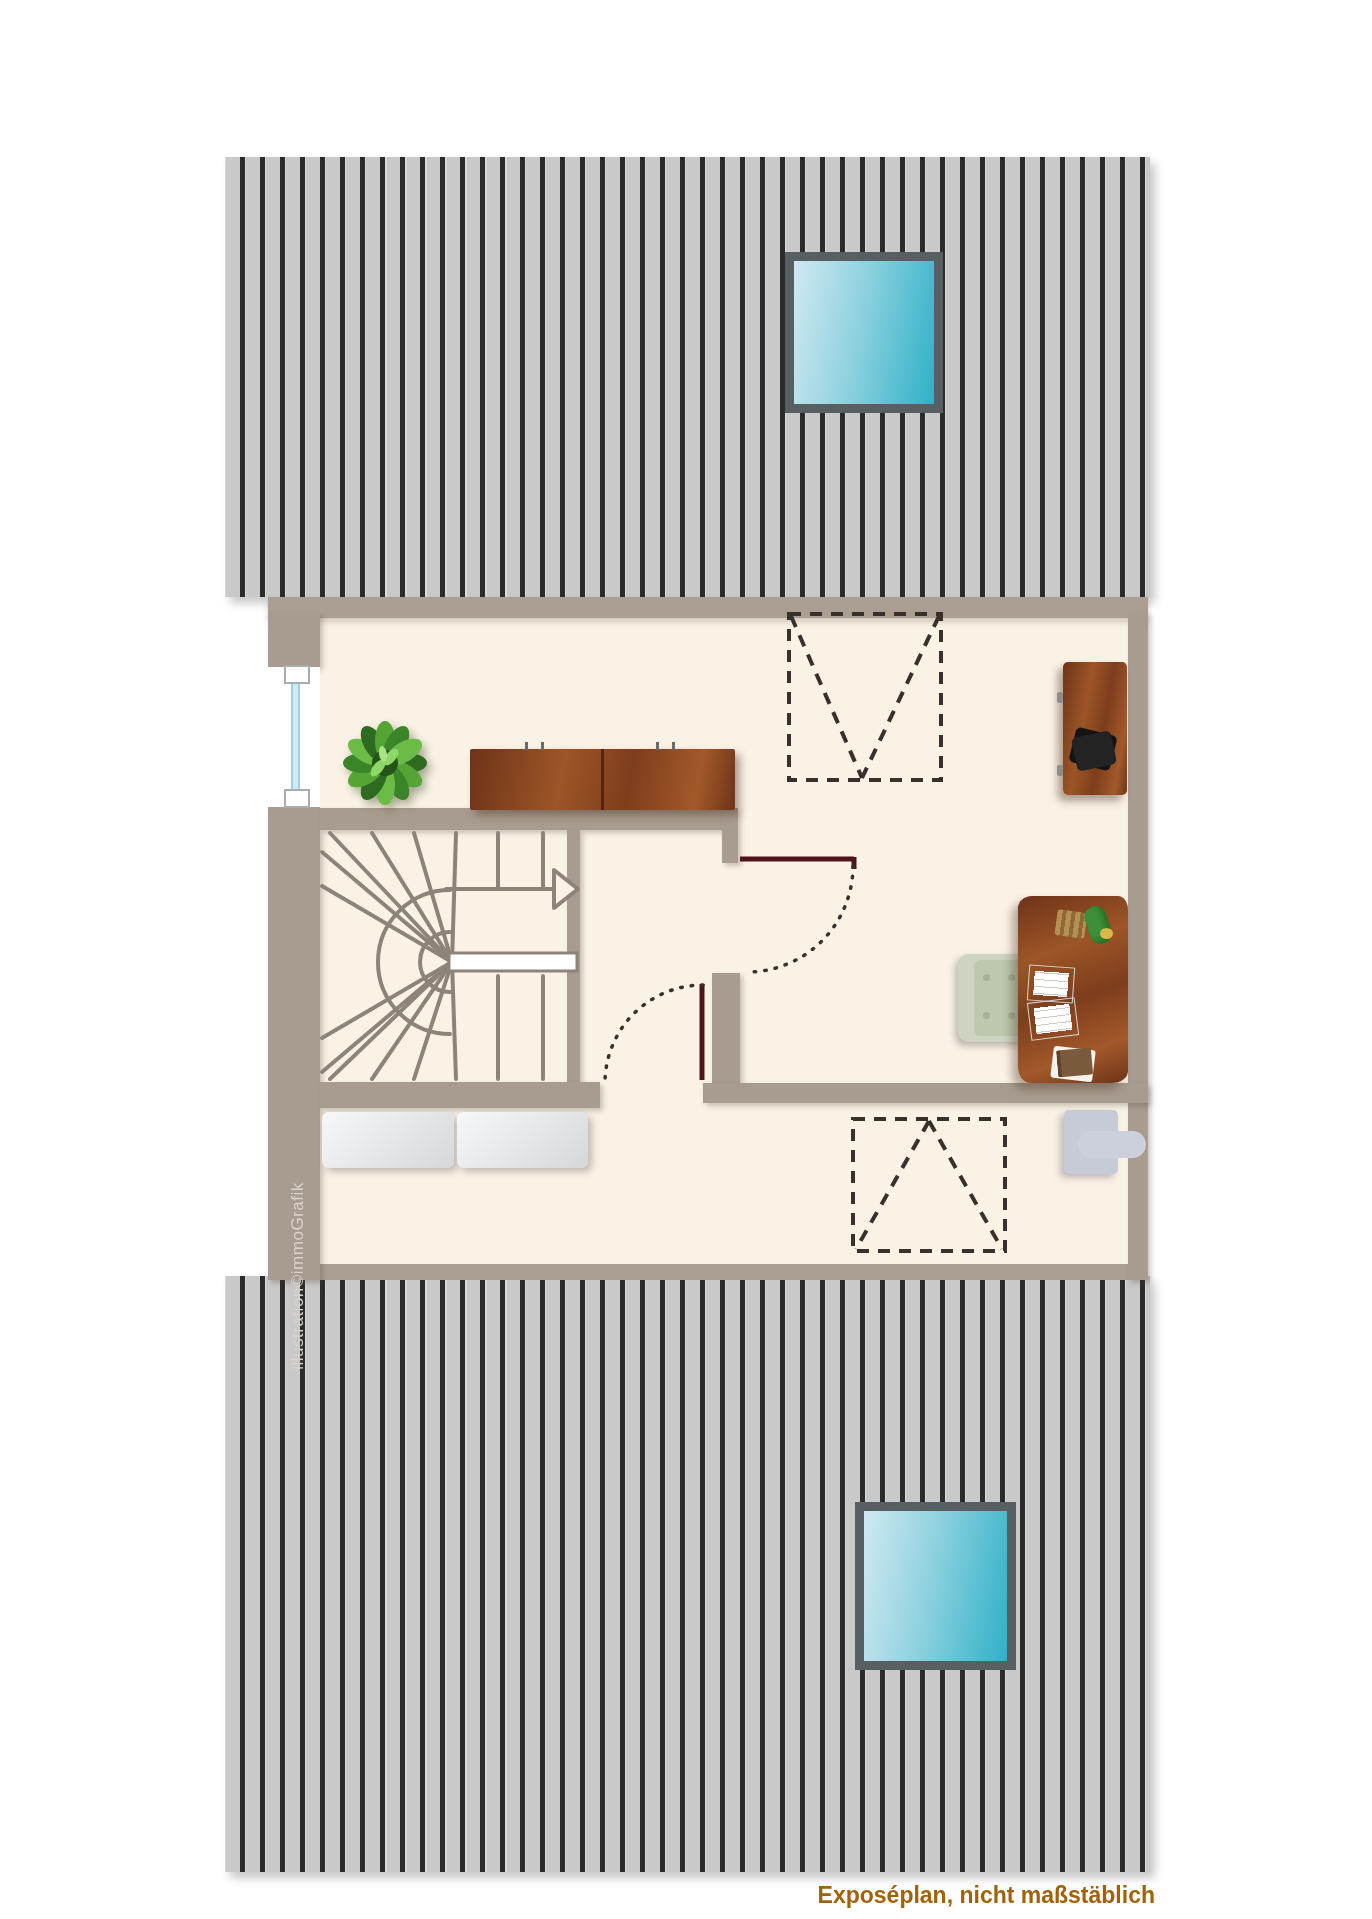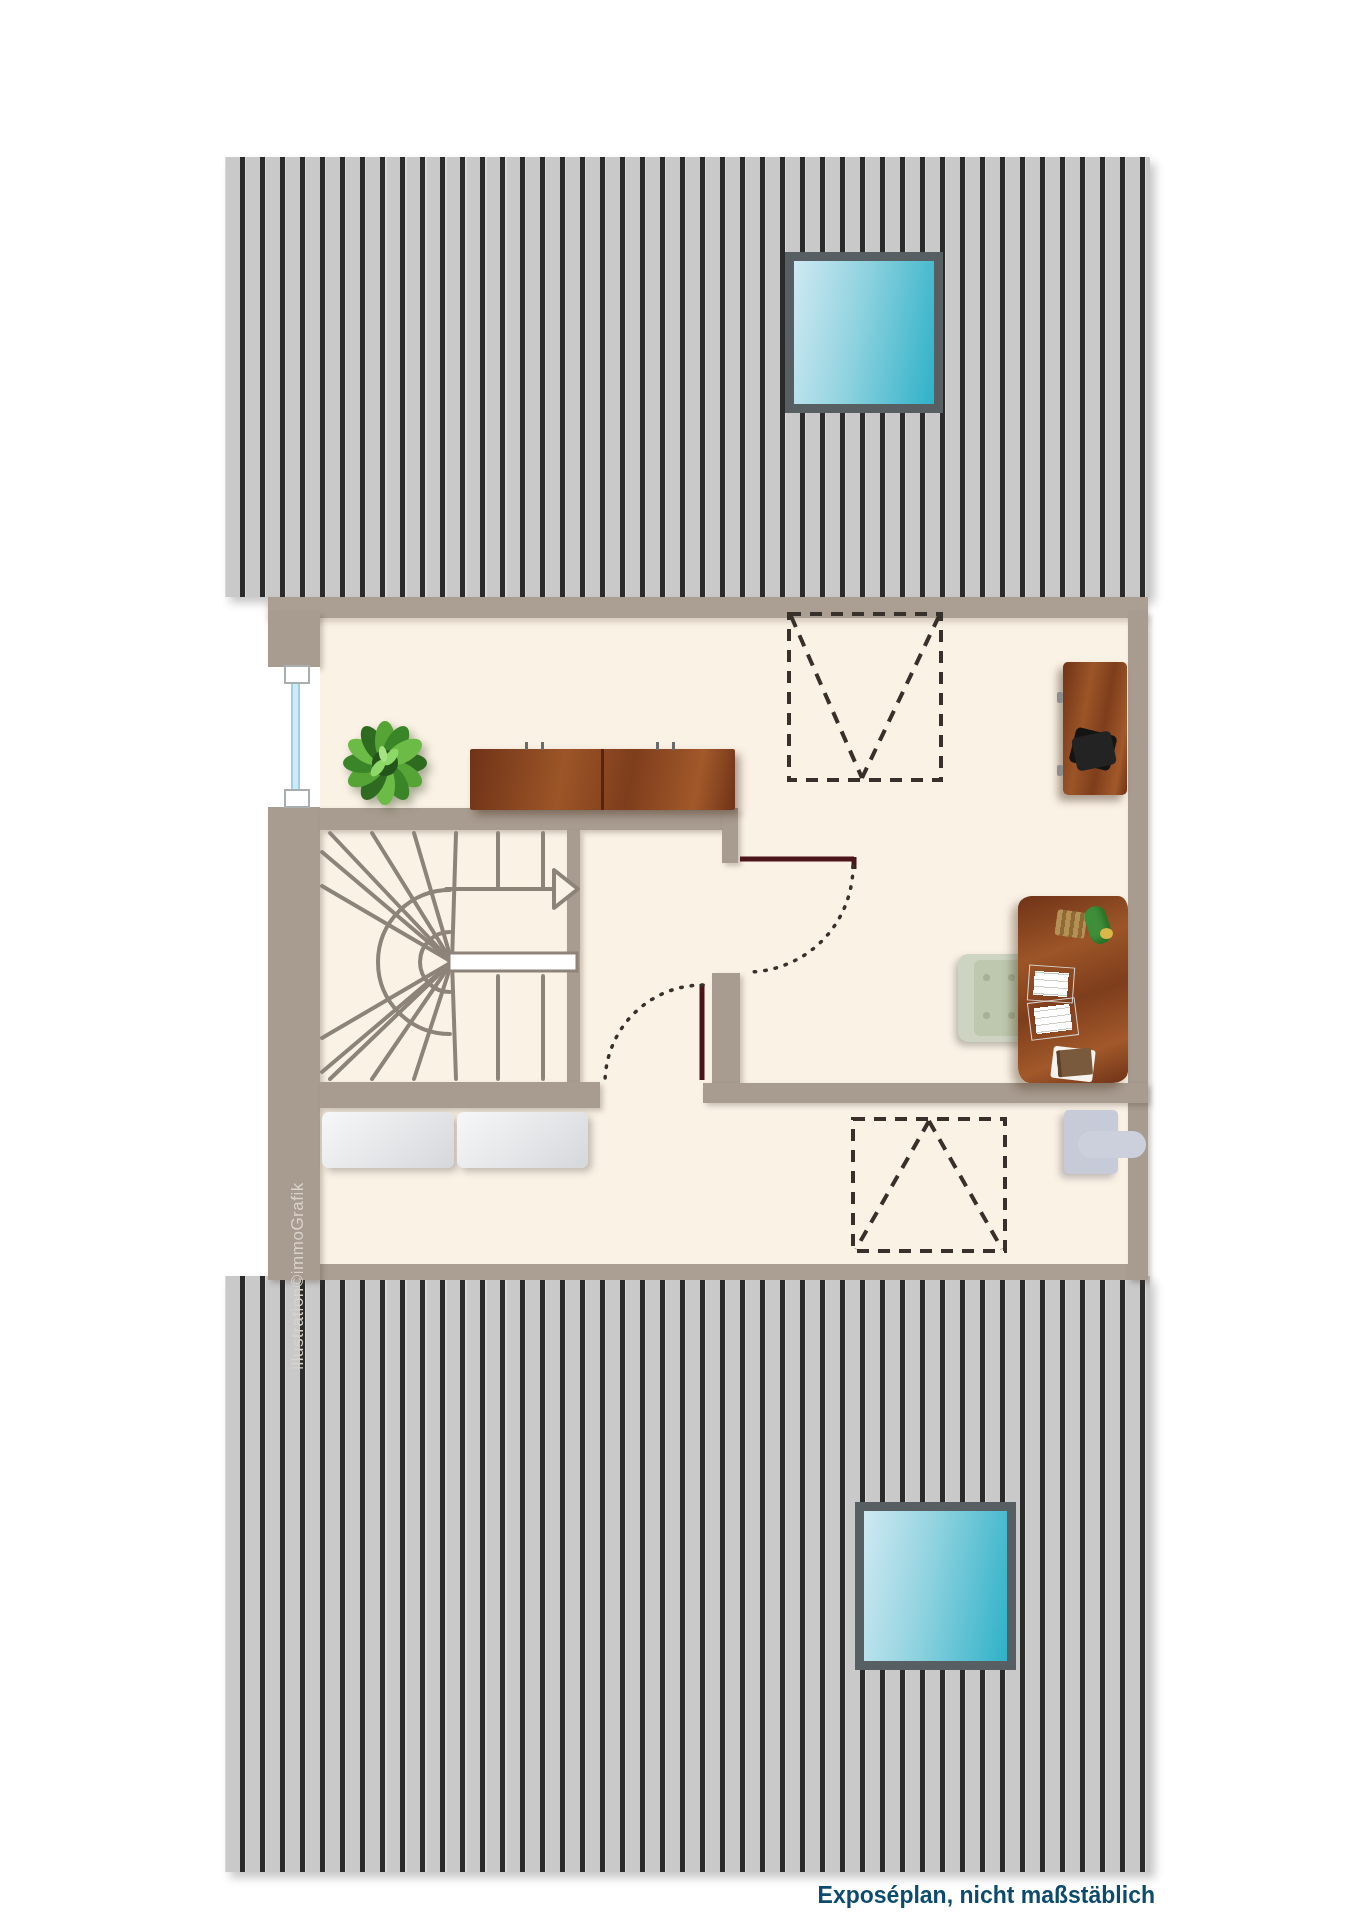--- a/index.html
+++ b/index.html
@@ -106,21 +106,21 @@
 
   
   #overlay{position:absolute;left:0;top:0;pointer-events:none;}
   .stair-line{stroke:#8d8379;stroke-width:4;stroke-linecap:round;fill:none;}
   .door-leaf{stroke:#4b151a;stroke-width:5;fill:none;}
   .door-arc{stroke:#38302a;stroke-width:3.5;stroke-dasharray:1.5 9;stroke-linecap:round;fill:none;}
   .dash{stroke:#38302a;stroke-width:4;stroke-dasharray:12 9;fill:none;}
 
   
   #caption{position:absolute;right:217px;top:1882px;width:600px;text-align:right;
-    font-size:23px;font-weight:bold;color:#0c4a6e;letter-spacing:0px;}
+    font-size:23px;font-weight:bold;color:#a16207;letter-spacing:0px;}
   #watermark{position:absolute;left:162px;top:1266px;width:272px;text-align:center;
     transform:rotate(-90deg);font-size:17px;color:#d9d3cb;letter-spacing:.5px;white-space:nowrap;}
 </style>
 </head>
 <body>
 
 <div id="scene">
 
   <div id="roof-top" class="roof"></div>
   <div id="roof-bottom" class="roof"></div>

